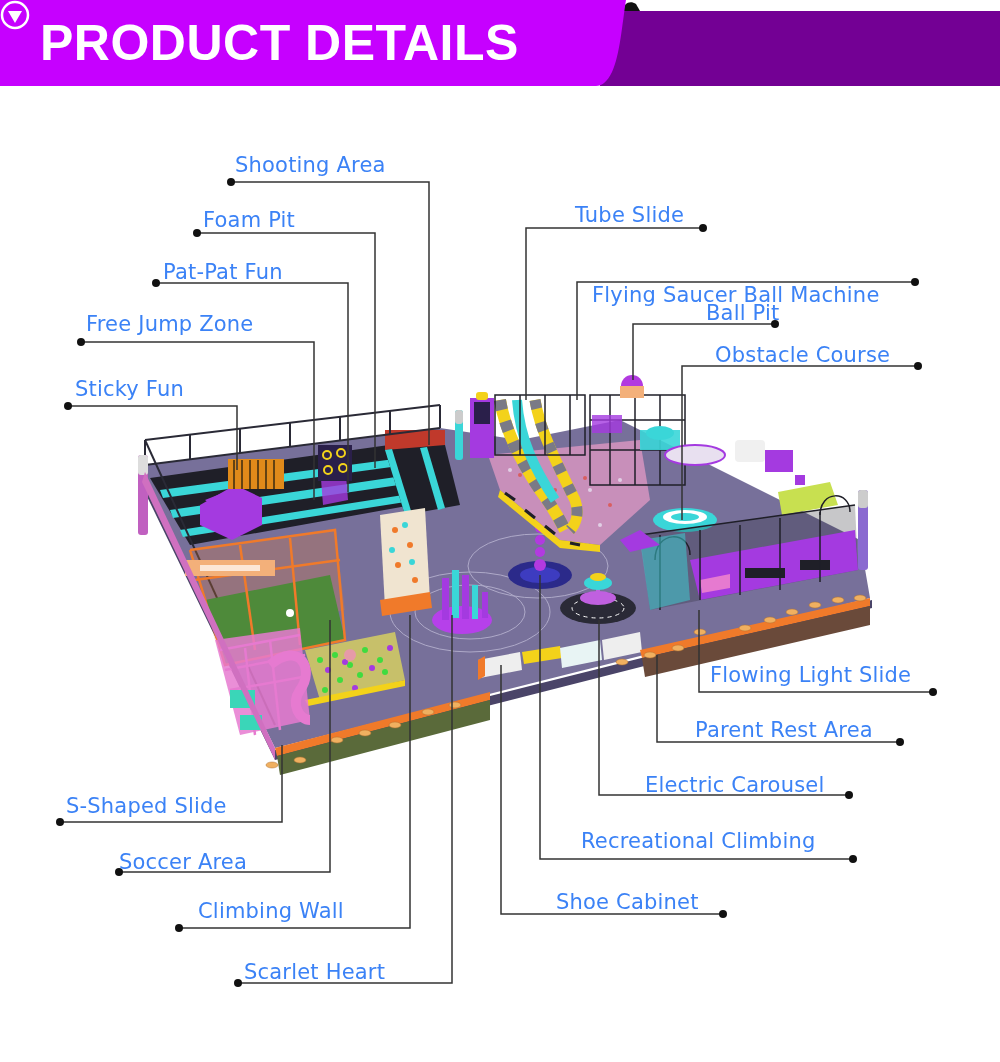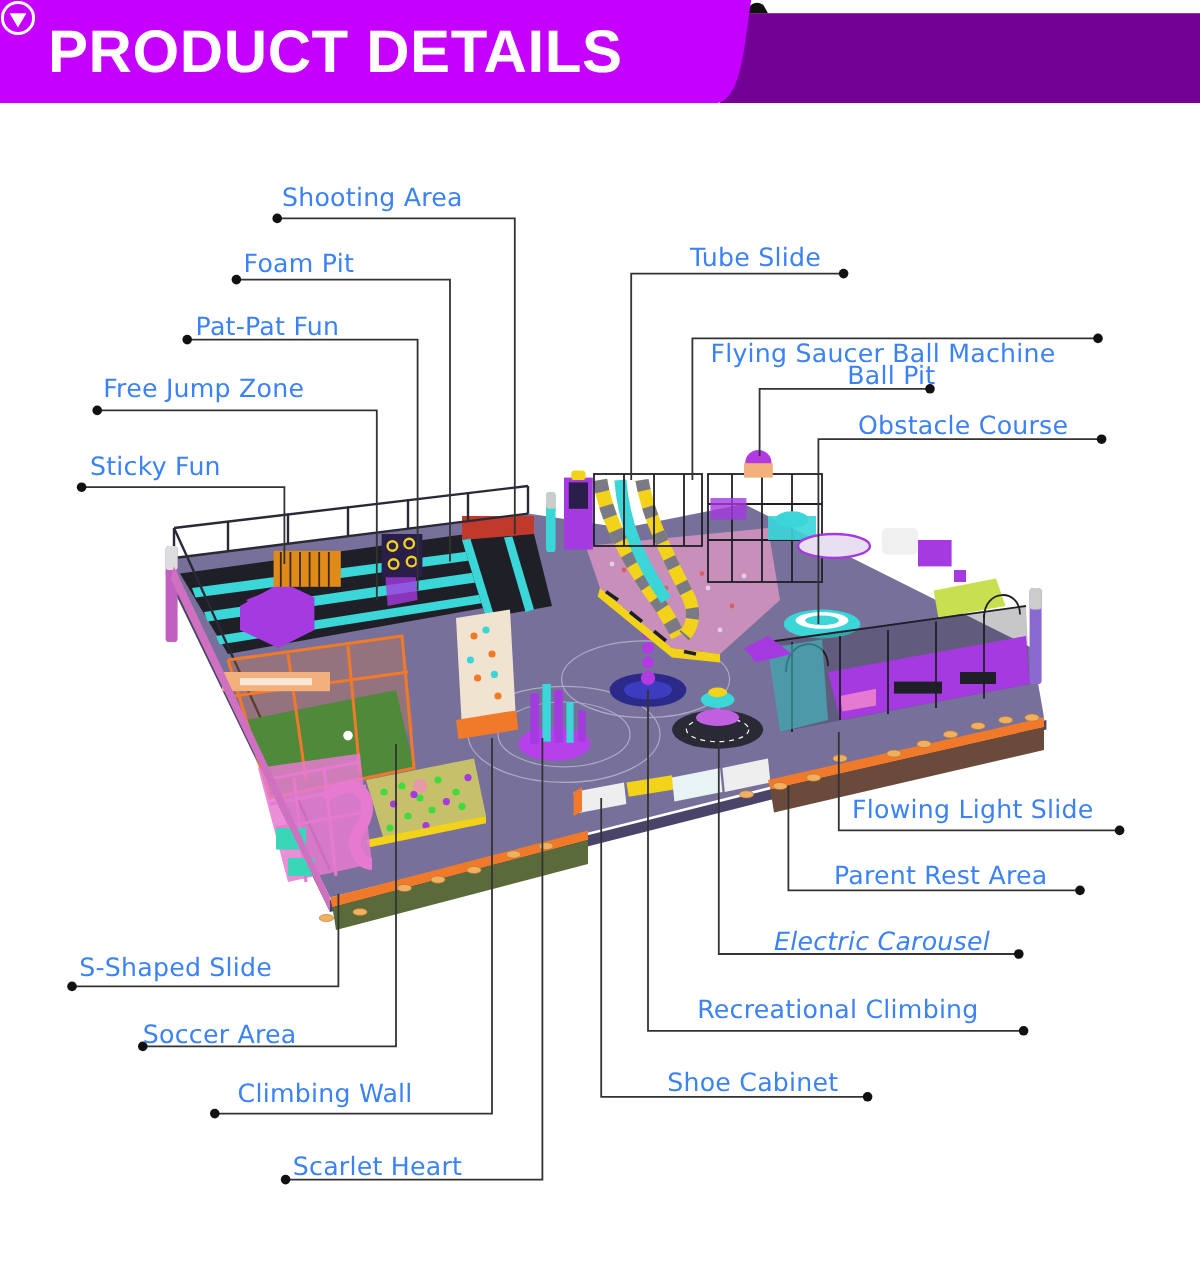--- a/index.html
+++ b/index.html
@@ -357,15 +357,15 @@
 <div class="label" style="left:706px;top:301px;">Ball Pit</div>
 <div class="label" style="left:715px;top:343px;">Obstacle Course</div>
 
 <div class="label" style="left:66px;top:794px;">S-Shaped Slide</div>
 <div class="label" style="left:119px;top:850px;">Soccer Area</div>
 <div class="label" style="left:198px;top:899px;">Climbing Wall</div>
 <div class="label" style="left:244px;top:960px;">Scarlet Heart</div>
 
 <div class="label" style="left:710px;top:663px;">Flowing Light Slide</div>
 <div class="label" style="left:695px;top:718px;">Parent Rest Area</div>
-<div class="label" style="left:645px;top:773px;font-style:italic;">Electric Carousel</div>
+<div class="label" style="left:645px;top:773px;">Electric Carousel</div>
 <div class="label" style="left:581px;top:829px;">Recreational Climbing</div>
 <div class="label" style="left:556px;top:890px;">Shoe Cabinet</div>
 
 </body></html>

